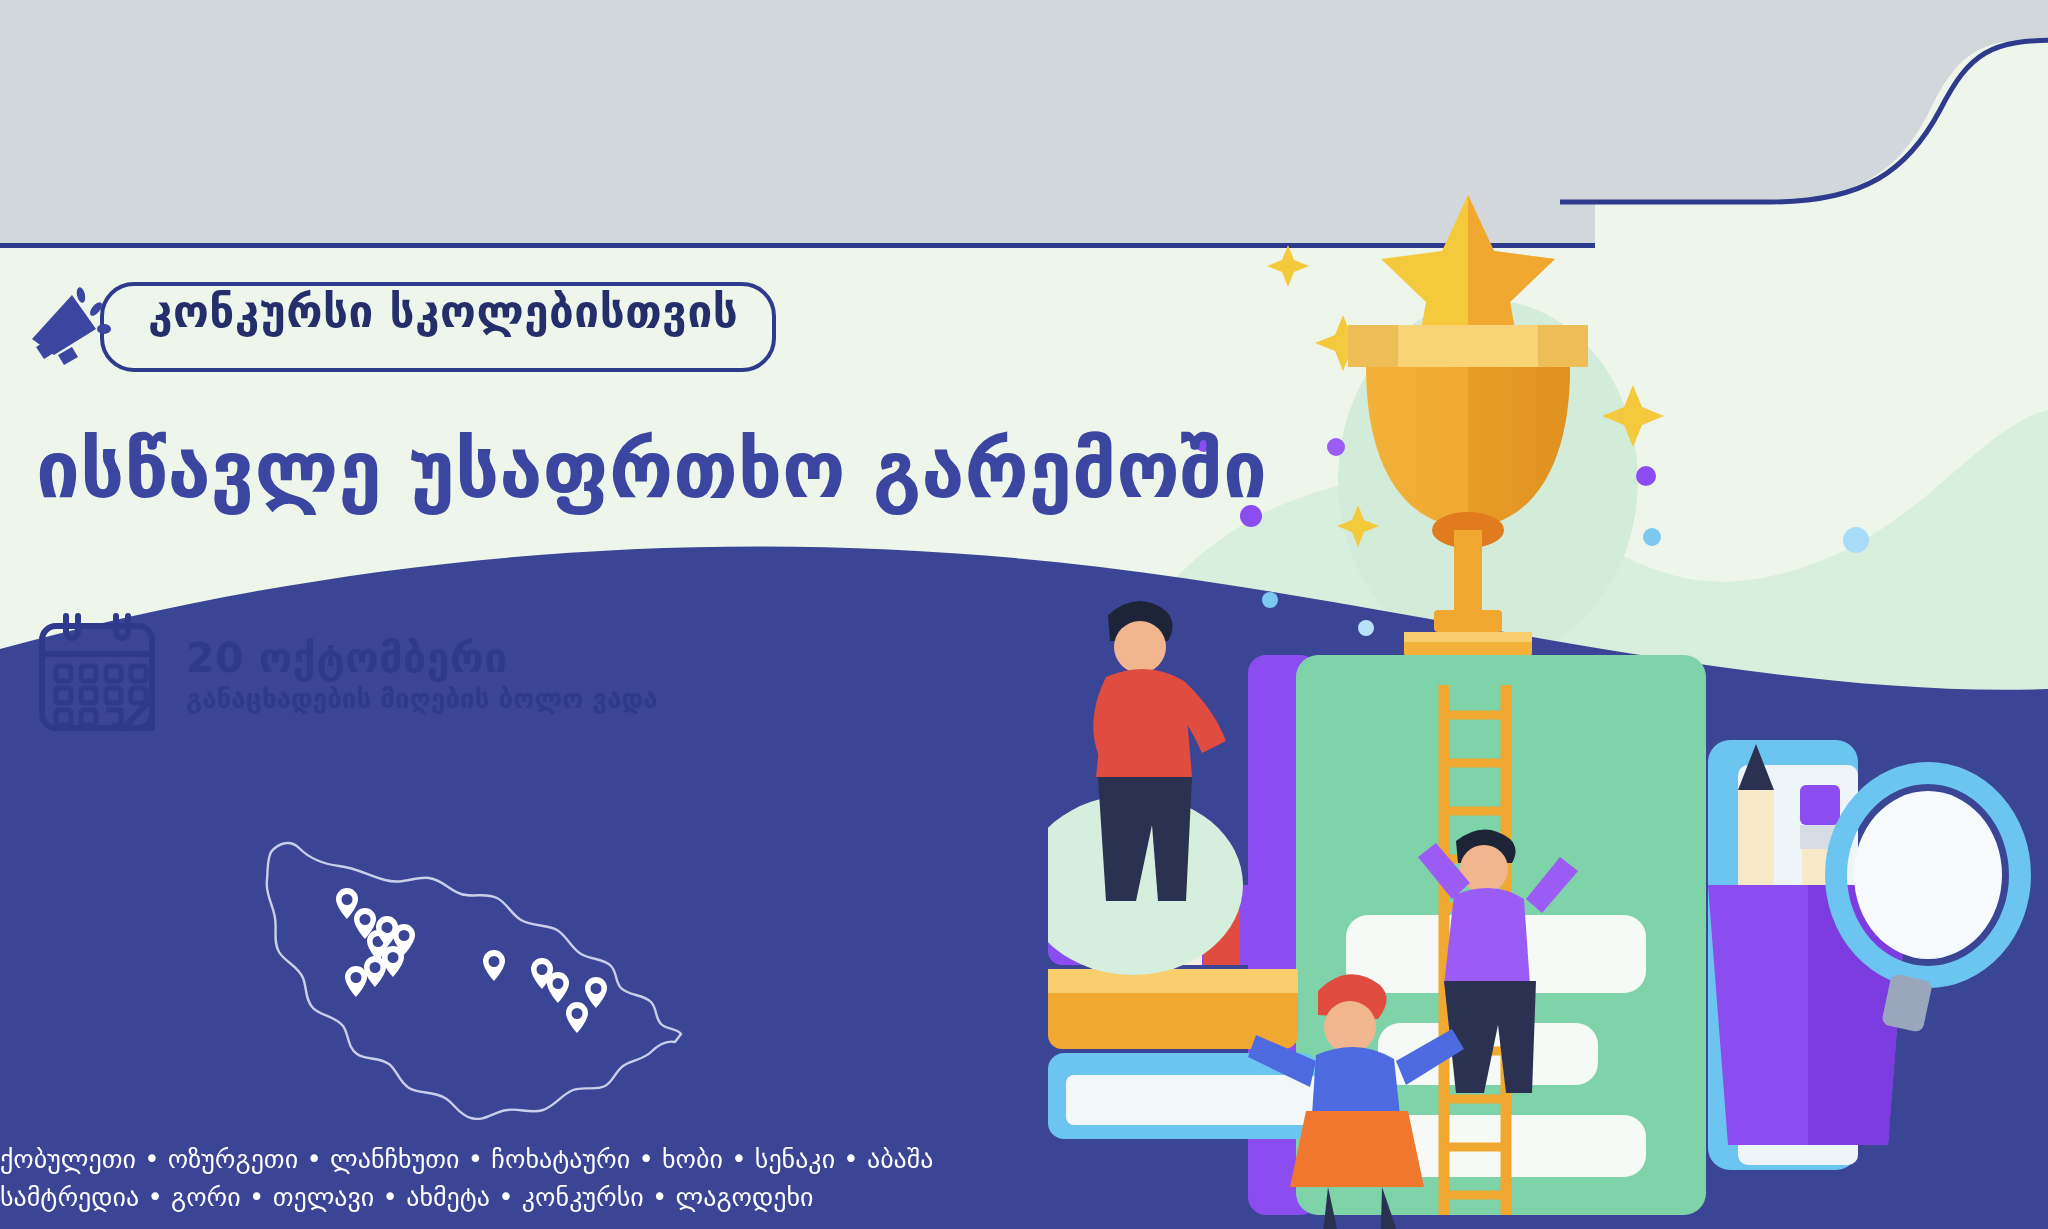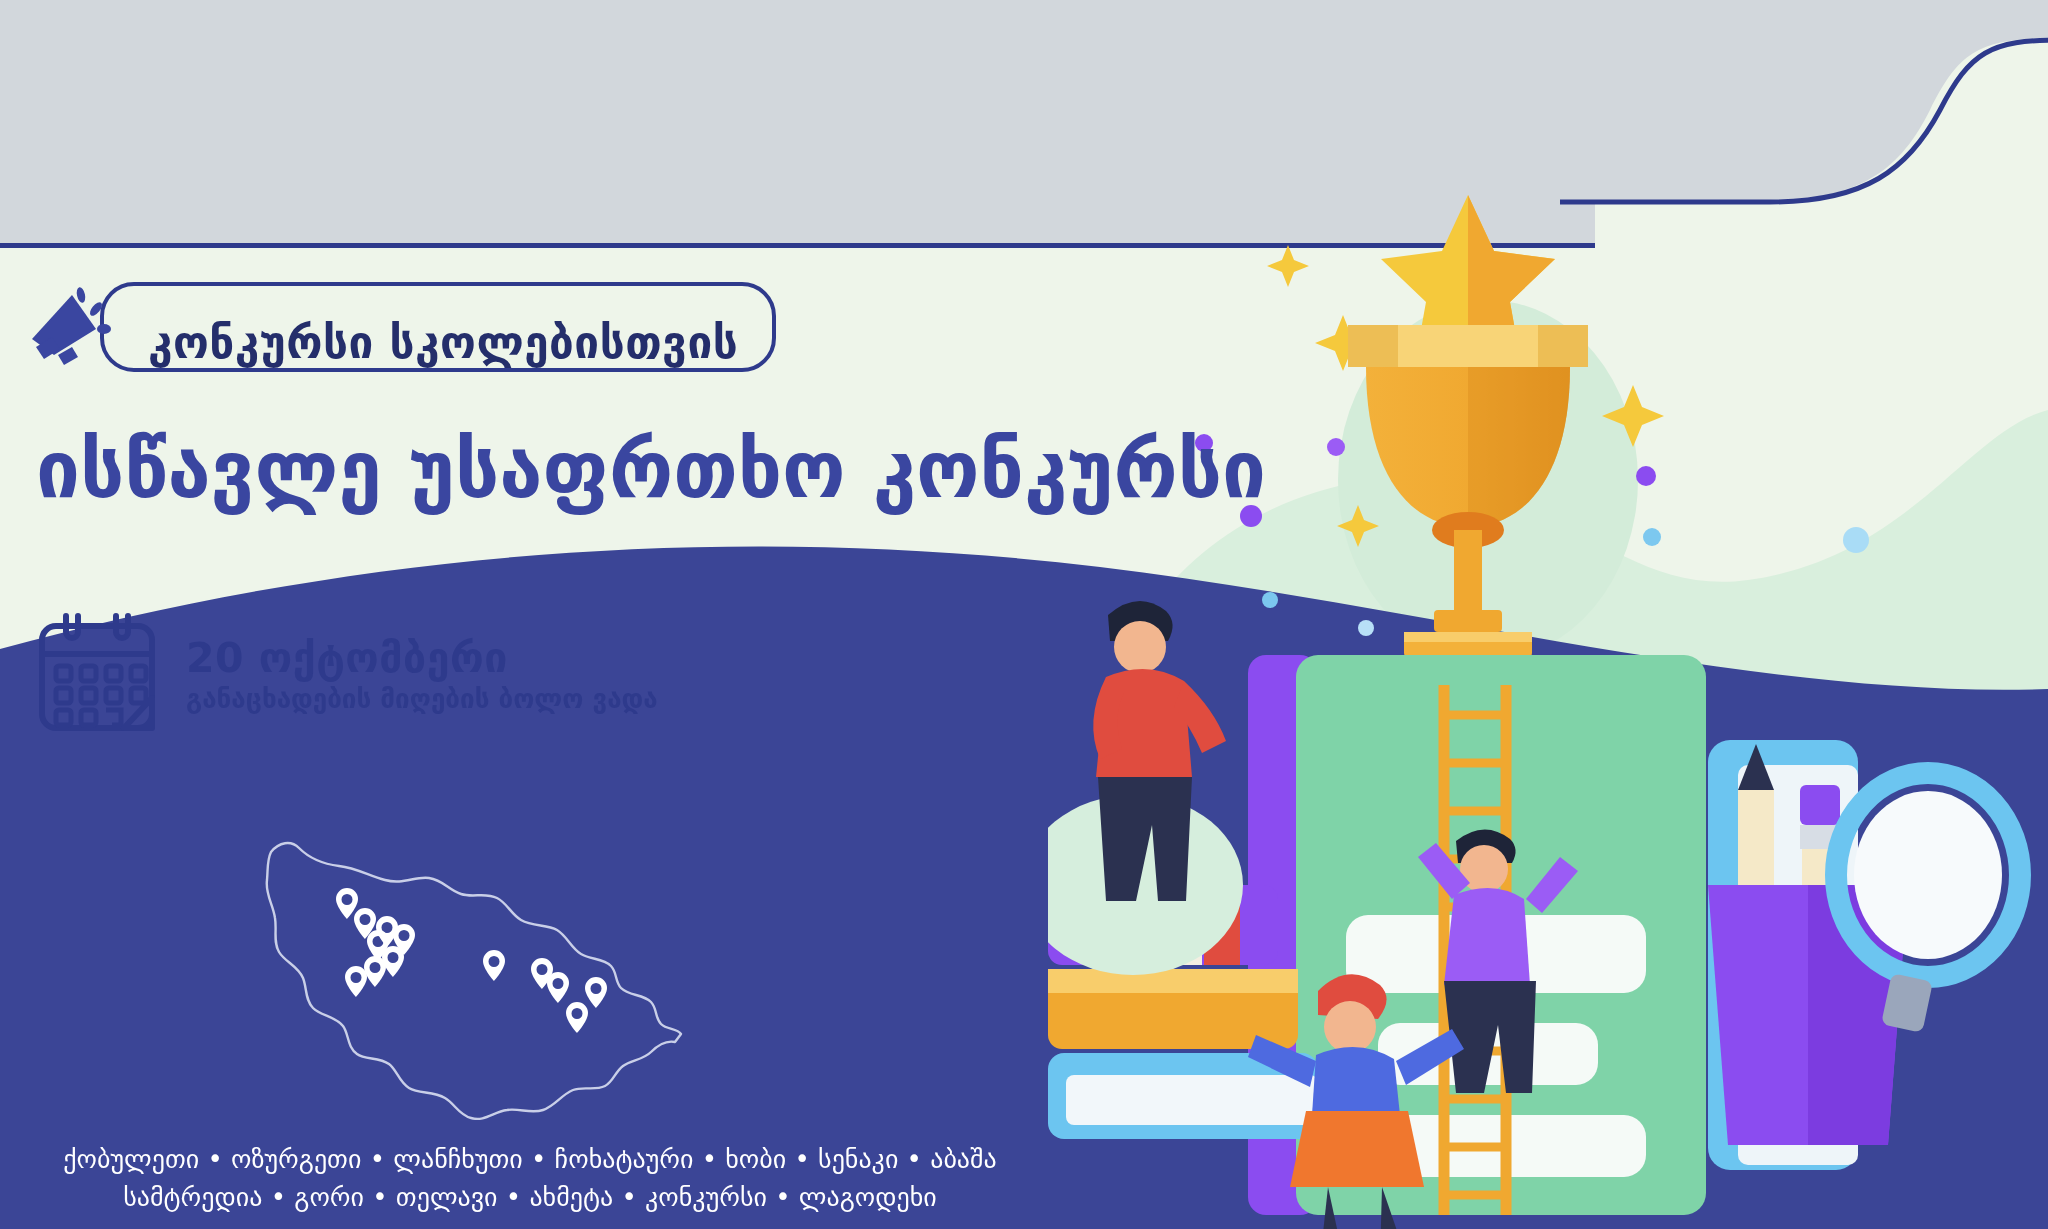--- a/index.html
+++ b/index.html
@@ -100,21 +100,21 @@
   #announce {
     position: absolute; left: 28px; top: 282px; z-index: 20;
     display: flex; align-items: center;
   }
   #megaphone-icon { width: 86px; height: 84px; flex: 0 0 auto; margin-right: -14px; z-index: 2; }
   #announce-pill {
     border: 4px solid #2e3a8c;
     border-radius: 34px;
     height: 90px;
     padding: 0 34px 0 44px;
-    display: flex; align-items: flex-end;
+    display: flex; align-items: flex-start;
     background: transparent;
   }
   #announce-text {
     font-size: 44px; font-weight: 800; color: #242e6b;
     letter-spacing: .5px; white-space: nowrap;
   }
 
   
   #headline {
     position: absolute; left: 36px; top: 425px; z-index: 20;
@@ -132,21 +132,21 @@
   #deadline-note {
     font-size: 26px; font-weight: 700; color: #2e3a8c; line-height: 32px; margin-top: 2px;
   }
 
   
   #map-wrap { position: absolute; left: 160px; top: 830px; width: 630px; height: 300px; z-index: 10; }
 
   
   #city-list {
     position: absolute; left: 0; top: 1140px; width: 1060px; z-index: 20;
-    text-align: center; color: #ffffff;
+    color: #ffffff;
     font-size: 26px; line-height: 38px; font-weight: 400;
   }
 
   
   #illustration { position: absolute; right: 0; top: 185px; width: 1000px; height: 1044px; z-index: 12; }
 </style>
 </head>
 <body>
 
 <div id="poster">
@@ -411,21 +411,21 @@
       <path d="M30,70 L44,62 L50,72 L36,80 Z" fill="#3a46a0"></path>
       <ellipse cx="53" cy="10" rx="4" ry="8" transform="rotate(-12 53 10)" fill="#3a46a0"></ellipse>
       <ellipse cx="68" cy="24" rx="4" ry="8" transform="rotate(40 68 24)" fill="#3a46a0"></ellipse>
       <ellipse cx="76" cy="44" rx="7" ry="5" fill="#3a46a0"></ellipse>
     </svg>
     <div id="announce-pill">
       <span id="announce-text">კონკურსი სკოლებისთვის</span>
     </div>
   </div>
 
-  <div id="headline">ისწავლე უსაფრთხო კონკურსი</div>
+  <div id="headline">ისწავლე უსაფრთხო გარემოში</div>
 
   <div id="deadline">
     <svg id="calendar-icon" viewBox="0 0 122 124">
       <rect x="6" y="16" width="110" height="102" rx="14" fill="none" stroke="#2e3a8c" stroke-width="6"></rect>
       <path d="M6,44 h110" stroke="#2e3a8c" stroke-width="6"></path>
       <path d="M30,6 v16 a6,6 0 0 0 12,0 v-16" fill="none" stroke="#2e3a8c" stroke-width="6" stroke-linecap="round"></path>
       <path d="M80,6 v16 a6,6 0 0 0 12,0 v-16" fill="none" stroke="#2e3a8c" stroke-width="6" stroke-linecap="round"></path>
       <g fill="none" stroke="#2e3a8c" stroke-width="5">
         <rect x="20" y="56" width="15" height="15" rx="3"></rect>
         <rect x="45" y="56" width="15" height="15" rx="3"></rect>

